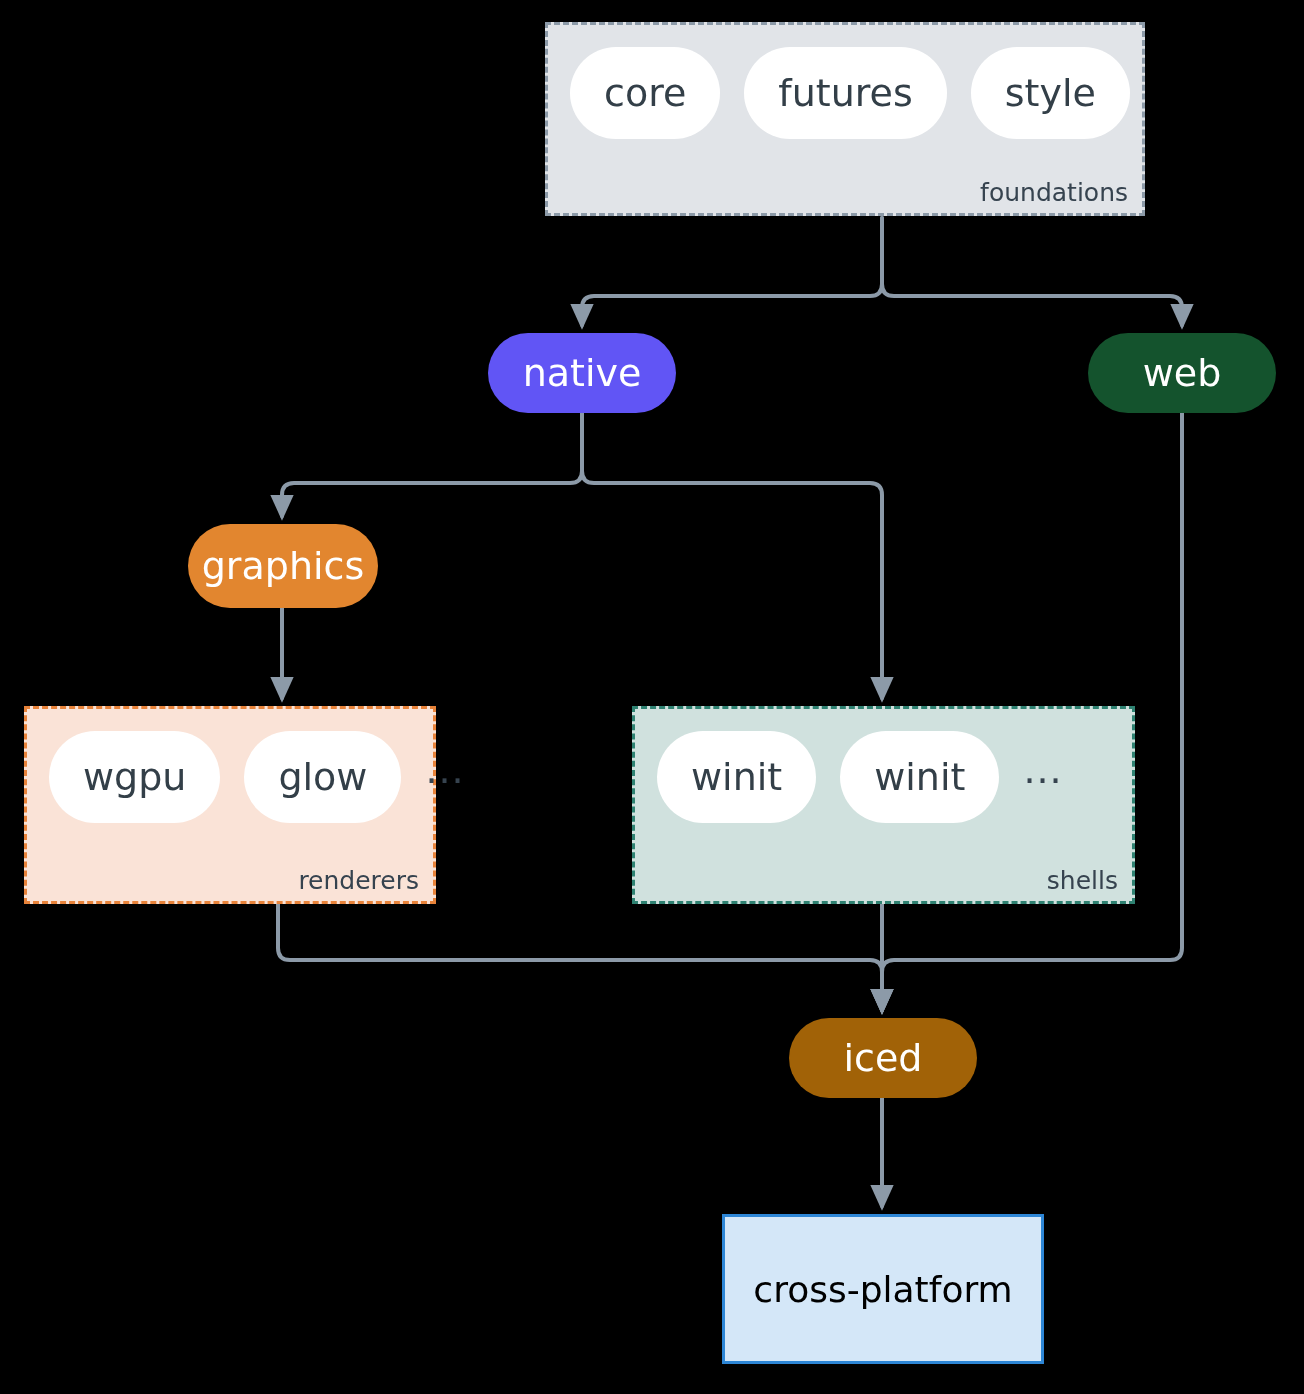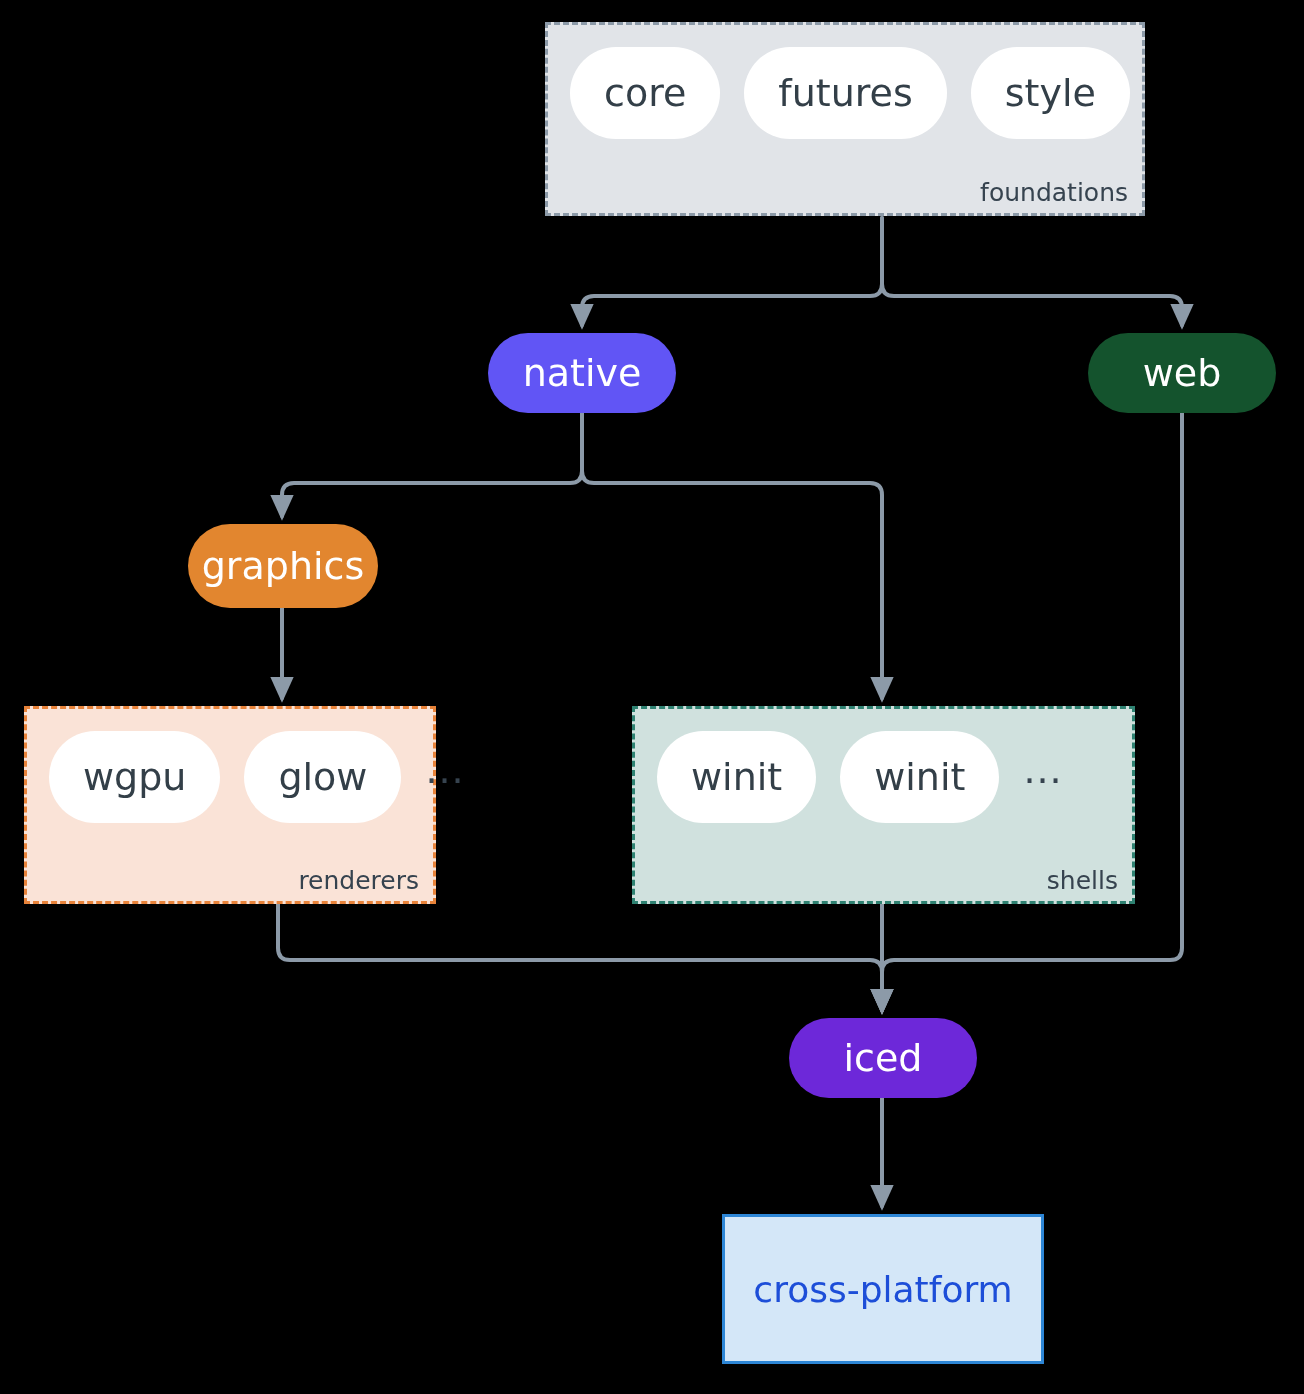--- a/index.html
+++ b/index.html
@@ -109,32 +109,32 @@
     background: #14532d;
   }
   #node-graphics {
     left: 188px; top: 524px;
     width: 190px; height: 84px;
     background: #E2862F;
   }
   #node-iced {
     left: 789px; top: 1018px;
     width: 188px; height: 80px;
-    background: #6d28d9;
+    background: #a16207;
   }
 
   
   #node-app {
     position: absolute;
     left: 722px; top: 1214px;
     width: 322px; height: 150px;
     box-sizing: border-box;
     background: #D4E7F8;
     border: 3px solid #2D86D6;
-    color: #1d4ed8;
+    color: #000000;
     font-size: 36px;
     line-height: 1.25;
     display: flex;
     align-items: center;
     justify-content: center;
     text-align: center;
   }
   #node-app .app-line { display: block; }
 </style>
 </head>

